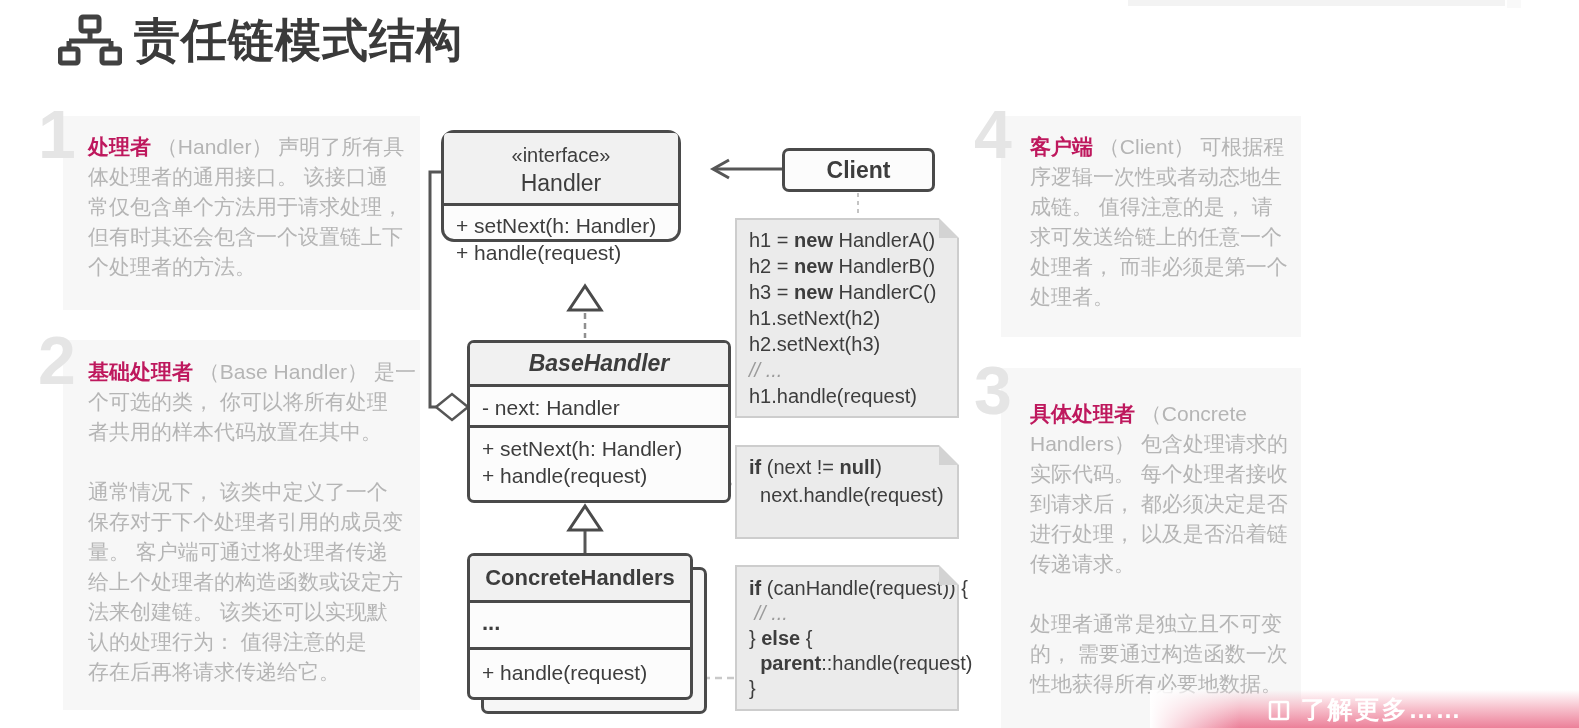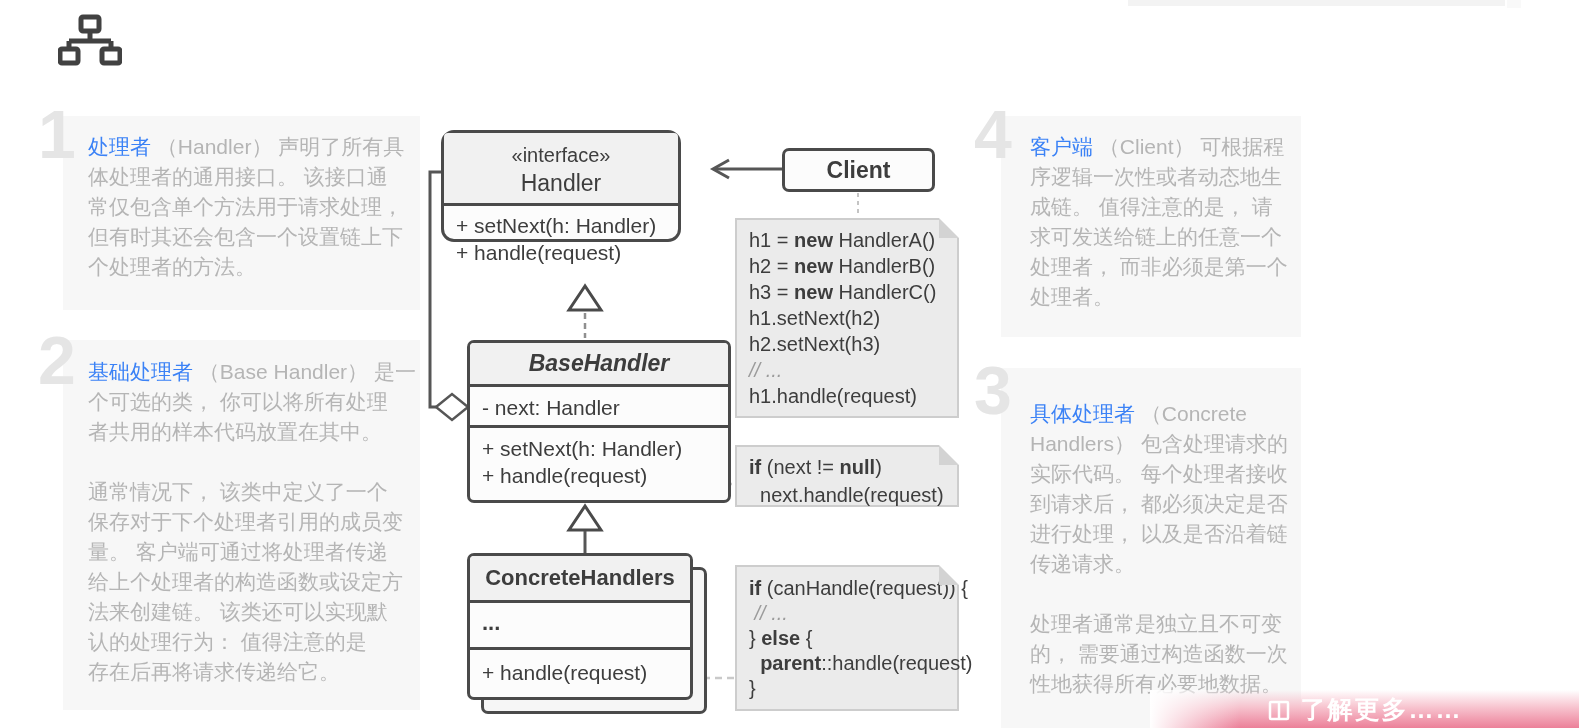--- a/index.html
+++ b/index.html
@@ -12,21 +12,21 @@
   .topbar2{background:#f9f9f9;}
 
   
   .page-title{font-size:46px;font-weight:800;color:#3a3a3a;letter-spacing:1px;}
 
   
   .ann-bg{background:#f7f7f7;}
   .ann-num{font-size:68px;font-weight:800;color:#e5e5e5;line-height:1;z-index:2;}
   .ann{z-index:3;font-size:21px;color:#b5b5b5;}
   .ann .line{height:30px;white-space:pre;}
-  .seg-t{font-weight:400;color:#3b82f6;}
+  .seg-t{font-weight:700;color:#be185d;}
   .seg-n{}
   .seg-b{font-weight:700;}
   .seg-c{font-style:italic;color:#9b9b9b;}
 
   
   .uml-box{border:3px solid #4a4a4a;border-radius:7px;background:#fcfcfc;z-index:10;box-sizing:border-box;}
   .uml-head{background:#f1f1f1;border-bottom:3px solid #4a4a4a;text-align:center;color:#3d3d3d;
             border-radius:4px 4px 0 0;}
   .uml-body{color:#3d3d3d;font-size:21px;}
   .m-line{height:27px;white-space:pre;color:#3d3d3d;font-size:21px;}
@@ -63,20 +63,21 @@
         <rect x="23" y="3" width="18" height="14" rx="2"></rect>
         <line x1="32" y1="17" x2="32" y2="27"></line>
         <line x1="11" y1="27" x2="53" y2="27"></line>
         <line x1="11" y1="27" x2="11" y2="35"></line>
         <line x1="53" y1="27" x2="53" y2="35"></line>
         <rect x="2" y="35" width="18" height="14" rx="2"></rect>
         <rect x="44" y="35" width="18" height="14" rx="2"></rect>
       </g>
     </svg>
   </div>
+  <div class="abs page-title" style="left:134px;top:10px;">责任链模式结构</div>
 
   <div class="abs ann-bg" style="left:63px;top:116px;width:357px;height:194px;"></div>
   <div class="abs ann-bg" style="left:63px;top:340px;width:357px;height:370px;"></div>
   <div class="abs ann-bg" style="left:1001px;top:116px;width:300px;height:221px;"></div>
   <div class="abs ann-bg" style="left:1001px;top:368px;width:300px;height:360px;"></div>
 
   <div class="abs ann-num" style="left:38px;top:100px;">1</div>
   <div class="abs ann-num" style="left:38px;top:326px;">2</div>
   <div class="abs ann-num" style="left:974px;top:100px;">4</div>
   <div class="abs ann-num" style="left:974px;top:356px;">3</div>
@@ -188,21 +189,21 @@
     <div style="--lh:26px;">
         <div class="line" style="height: 26px;"><span class="seg-n">h1 = </span><span class="seg-b">new</span><span class="seg-n"> HandlerA()</span></div>
         <div class="line" style="height: 26px;"><span class="seg-n">h2 = </span><span class="seg-b">new</span><span class="seg-n"> HandlerB()</span></div>
         <div class="line" style="height: 26px;"><span class="seg-n">h3 = </span><span class="seg-b">new</span><span class="seg-n"> HandlerC()</span></div>
         <div class="line" style="height: 26px;"><span class="seg-n">h1.setNext(h2)</span></div>
         <div class="line" style="height: 26px;"><span class="seg-n">h2.setNext(h3)</span></div>
         <div class="line" style="height: 26px;"><span class="seg-c">// ...</span></div>
         <div class="line" style="height: 26px;"><span class="seg-n">h1.handle(request)</span></div>
       </div>
   </div>
-  <div class="abs note code" style="left:735px;top:445px;width:224px;height:62px;padding:9px 0 0 12px;">
+  <div class="abs note code" style="left:735px;top:445px;width:224px;height:94px;padding:9px 0 0 12px;">
     <div style="--lh:28px;">
         <div class="line" style="height: 28px;"><span class="seg-b">if</span><span class="seg-n"> (next != </span><span class="seg-b">null</span><span class="seg-n">)</span></div>
         <div class="line" style="height: 28px;"><span class="seg-n">  next.handle(request)</span></div>
       </div>
   </div>
   <div class="abs note code" style="left:735px;top:565px;width:224px;height:146px;padding:10px 0 0 12px;">
     <div style="--lh:25px;">
         <div class="line" style="height: 25px;"><span class="seg-b">if</span><span class="seg-n"> (canHandle(request)) {</span></div>
         <div class="line" style="height: 25px;"><span class="seg-c"> // ...</span></div>
         <div class="line" style="height: 25px;"><span class="seg-n">} </span><span class="seg-b">else</span><span class="seg-n"> {</span></div>

